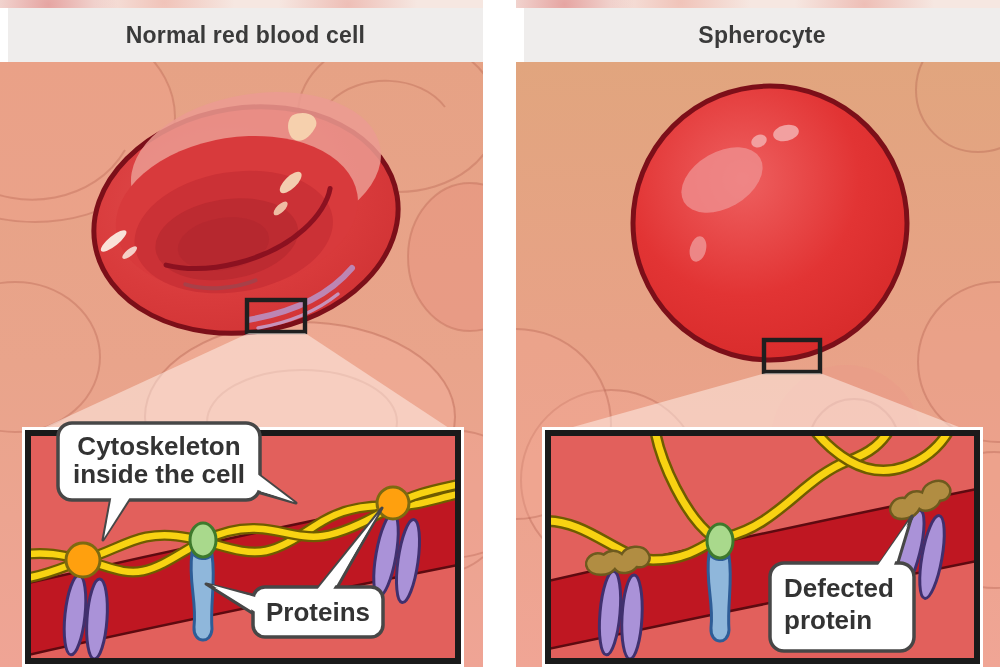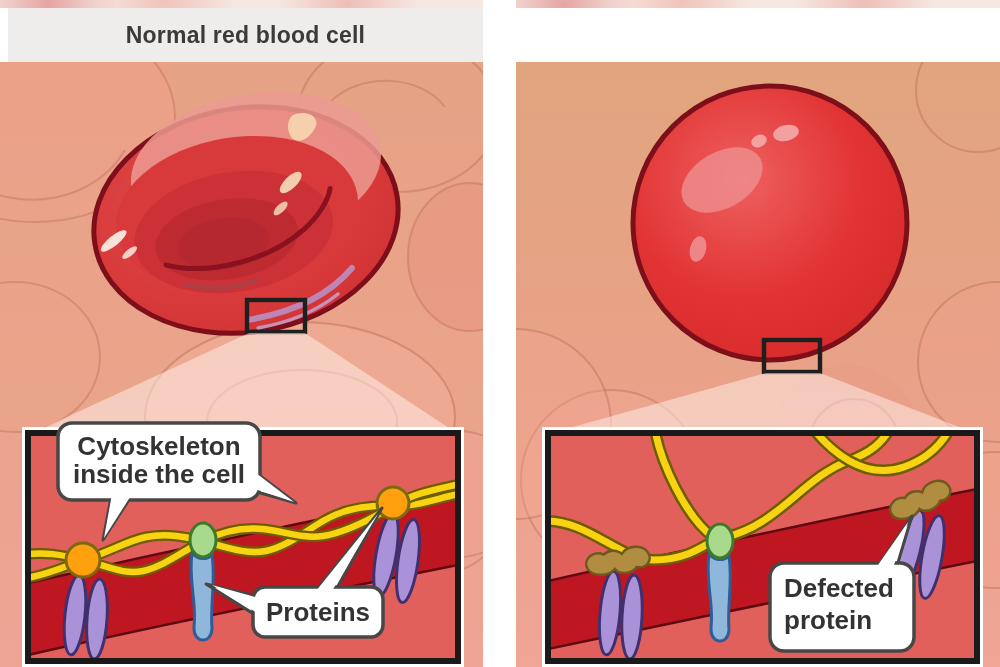--- a/index.html
+++ b/index.html
@@ -126,20 +126,23 @@
         <rect x="253" y="525" width="130" height="50" rx="12" fill="#ffffff" stroke="#474747" stroke-width="3.5"></rect>
         <path d="M259,536 L259,552 L212,523 Z" fill="#ffffff"></path>
         <path d="M316,529 L332,529 L378,452 Z" fill="#ffffff"></path>
         <text x="318" y="559" font-size="26" text-anchor="middle">Proteins</text>
       </g>
     </svg>
   </div>
 
   <div class="panel panel-right">
     <div class="strip"></div>
+    <div class="header">
+      <span class="title">Spherocyte</span>
+    </div>
     <svg class="art" width="484" height="605" viewBox="0 0 484 605">
       <defs>
         <linearGradient id="bgR" x1="0" y1="0" x2="0" y2="1">
           <stop offset="0" stop-color="#e1a57e"></stop>
             <stop offset="0.45" stop-color="#e8a287"></stop>
           <stop offset="1" stop-color="#f0a595"></stop>
         </linearGradient>
         <radialGradient id="sphG" cx="0.40" cy="0.34" r="0.85">
           <stop offset="0" stop-color="#ee6060"></stop>
             <stop offset="0.5" stop-color="#e23434"></stop>

